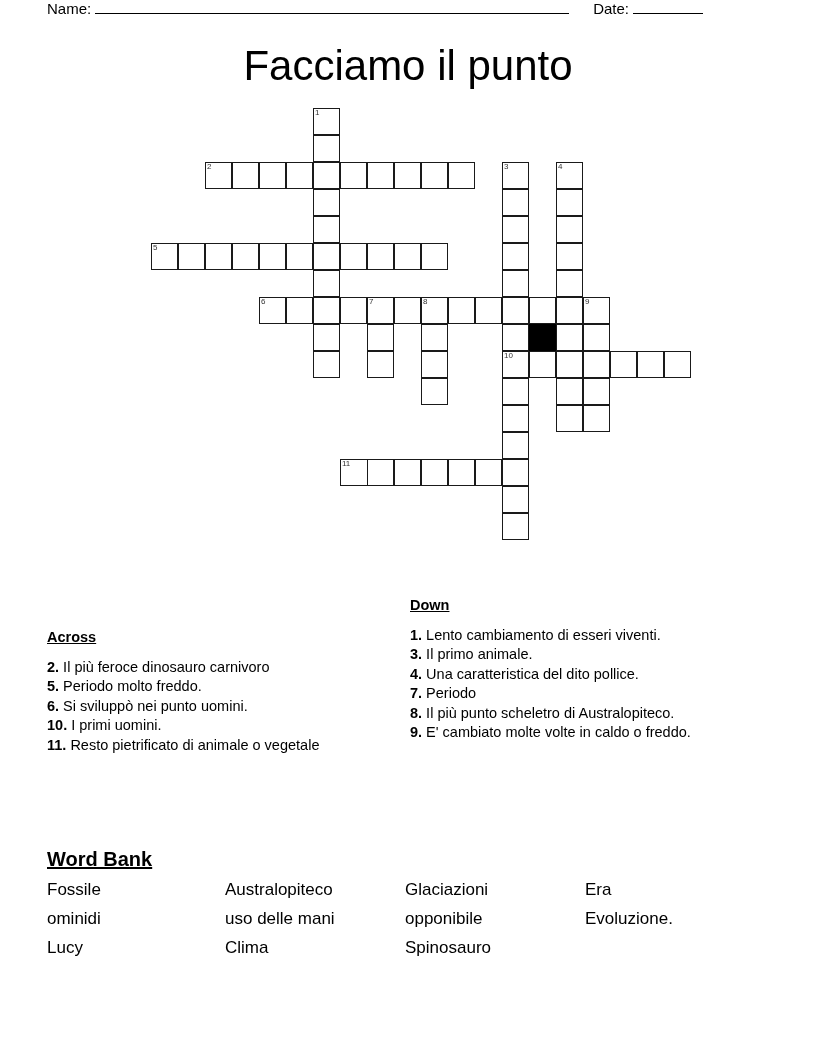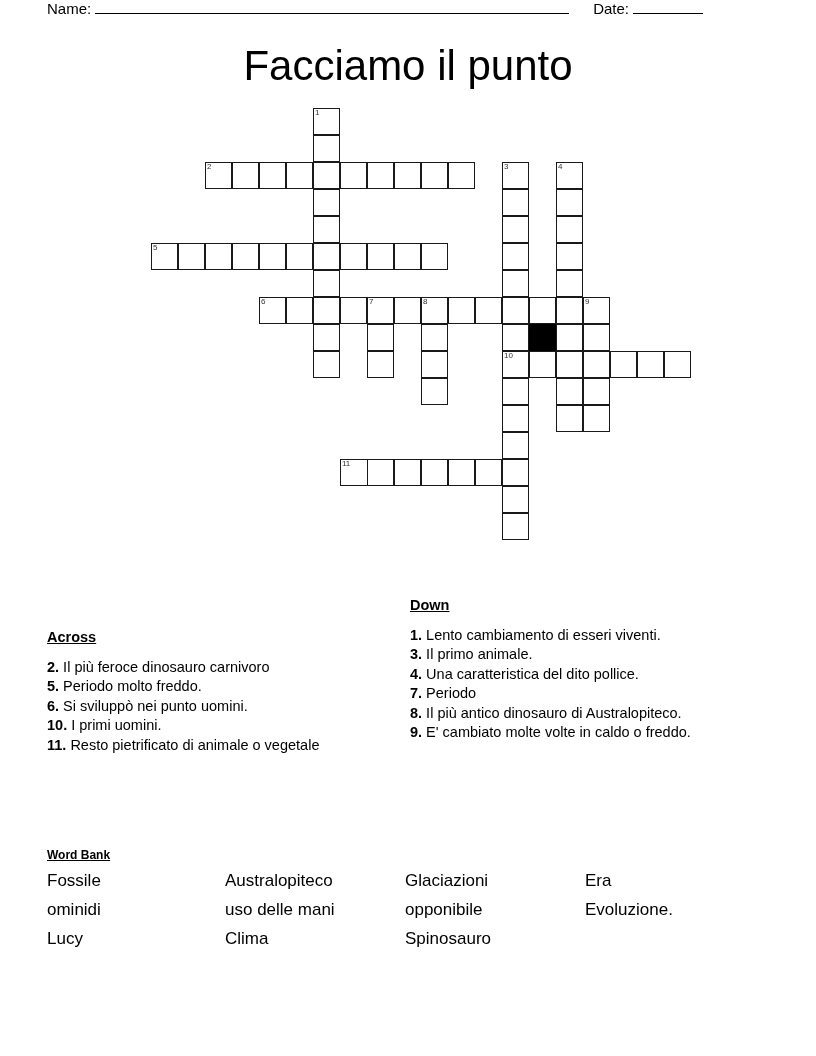--- a/index.html
+++ b/index.html
@@ -104,21 +104,21 @@
   
   .wordbank {
     position: absolute;
     left: 47px;
     top: 848px;
     width: 720px;
   }
   .wb-head {
     font-weight: bold;
     text-decoration: underline;
-    font-size: 12px;
+    font-size: 20px;
     display: block;
     margin-bottom: 4px;
   }
   .wb-grid {
     display: grid;
     grid-template-columns: 178px 180px 180px 120px;
     row-gap: 0px;
     font-size: 17px;
     line-height: 29px;
   }
@@ -255,21 +255,21 @@
     </div>
 </div>
 
 <div class="clue-col down">
   <span class="clue-head">Down</span>
   <div id="down-list">
       <p class="clue"><span class="cnum">1.</span><span> Lento cambiamento di esseri viventi.</span></p>
       <p class="clue"><span class="cnum">3.</span><span> Il primo animale.</span></p>
       <p class="clue"><span class="cnum">4.</span><span> Una caratteristica del dito pollice.</span></p>
       <p class="clue"><span class="cnum">7.</span><span> Periodo</span></p>
-      <p class="clue"><span class="cnum">8.</span><span> Il più antico dinosauro di Australopiteco.</span></p>
+      <p class="clue"><span class="cnum">8.</span><span> Il più punto scheletro di Australopiteco.</span></p>
       <p class="clue"><span class="cnum">9.</span><span> E' cambiato molte volte in caldo o freddo.</span></p>
     </div>
 </div>
 
 <div class="wordbank">
   <span class="wb-head">Word Bank</span>
   <div class="wb-grid" id="wb-grid">
       <span class="wb-item">Fossile</span>
       <span class="wb-item">Australopiteco</span>
       <span class="wb-item">Glaciazioni</span>

